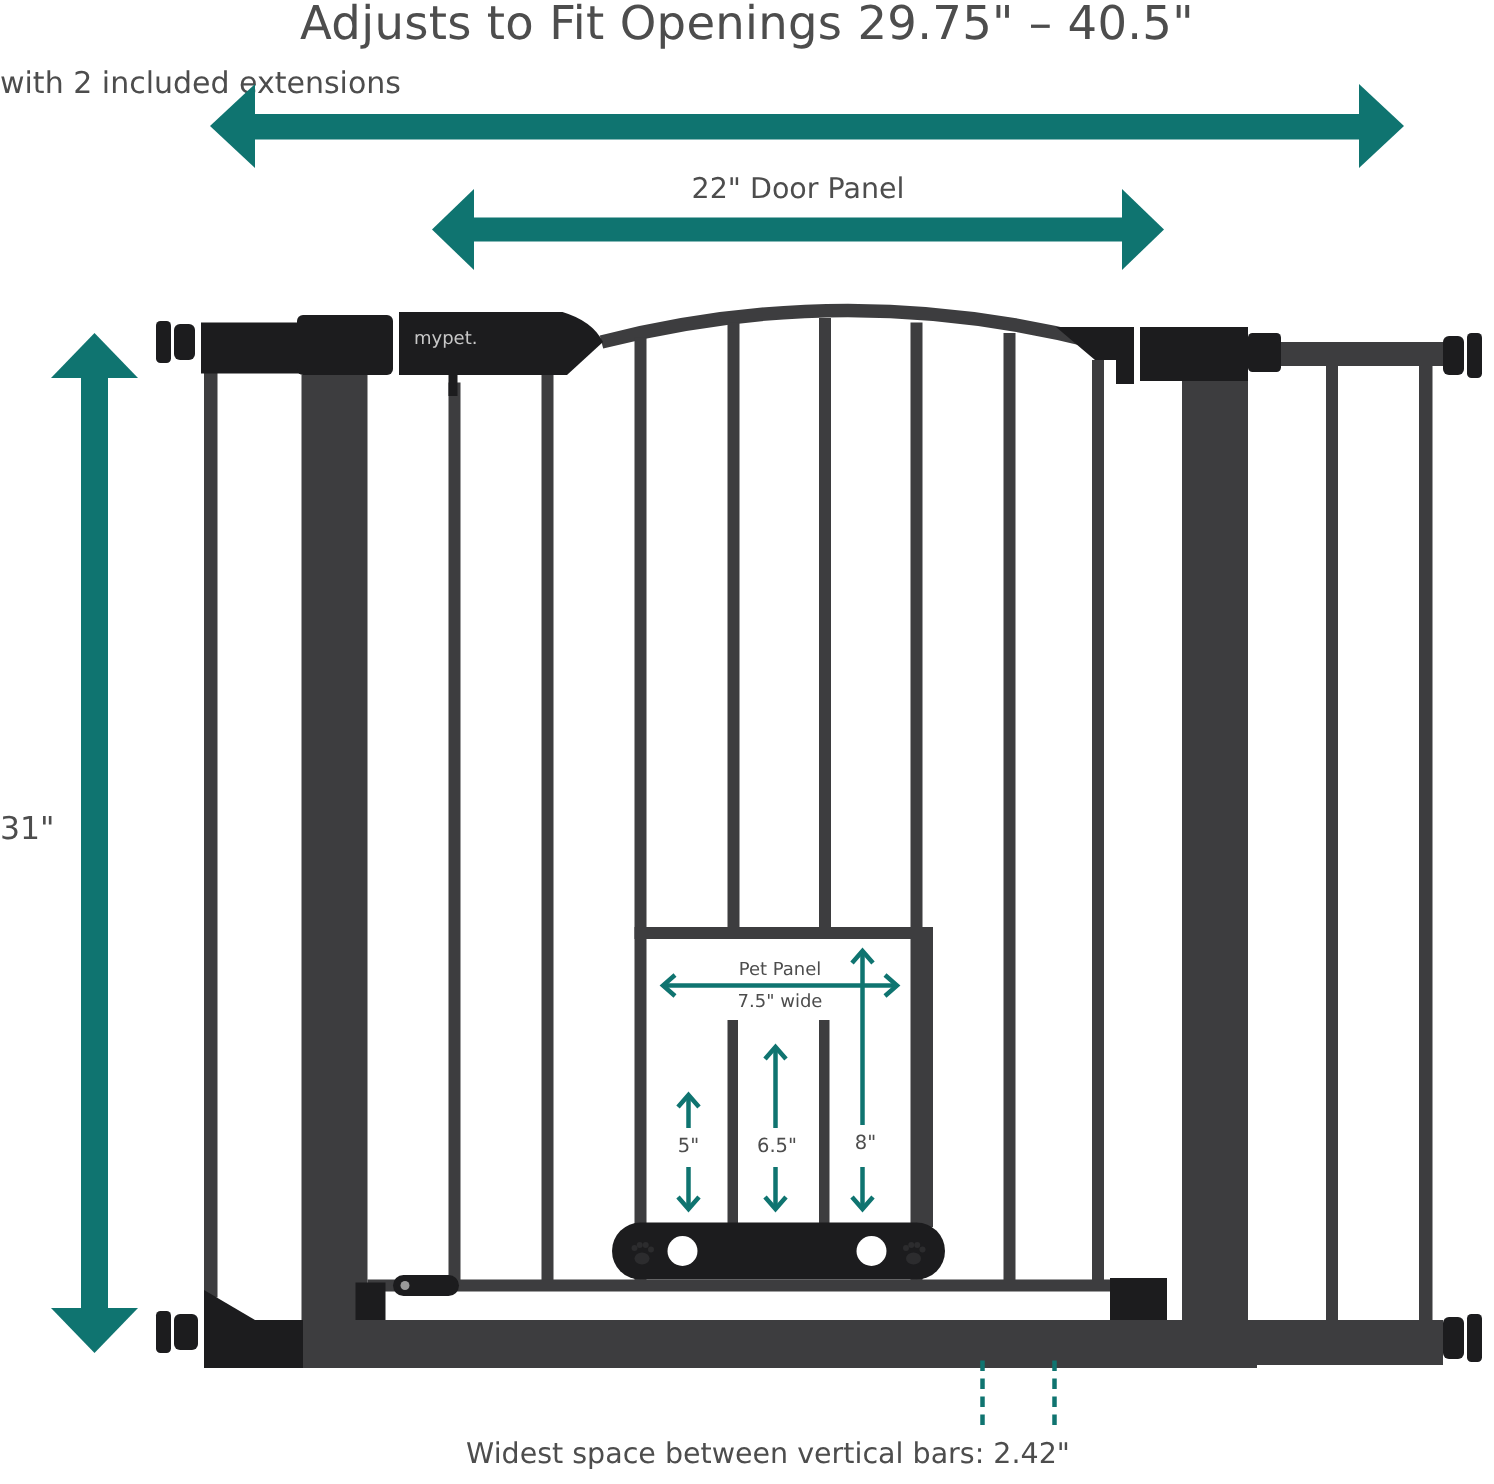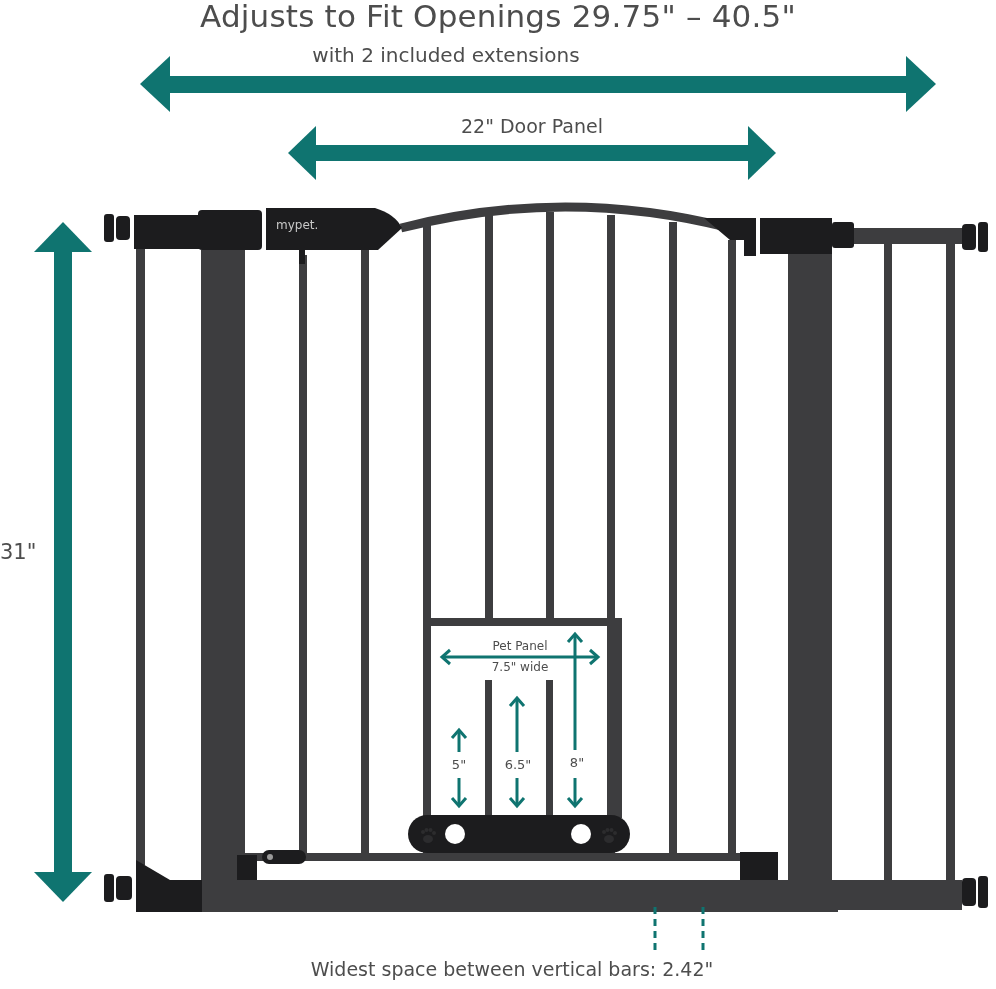--- a/index.html
+++ b/index.html
@@ -1,20 +1,20 @@
 <!DOCTYPE html>
 <html><head>
 <meta charset="utf-8">
 <style>
   html, body { margin: 0; padding: 0; background: #ffffff; }
   body { width: 996px; height: 989px; position: relative; overflow: hidden;
          font-family: "DejaVu Sans", sans-serif; color: #4a4a4a; }
   .txt { position: absolute; white-space: nowrap; color: #4d4d4d; }
   #title { left: 0; width: 996px; top: -2px; text-align: center; font-size: 31px; letter-spacing: 0.2px; }
-  #subtitle { left: 0; width: 892px; top: 43px; text-align: center; font-size: 20px; }
+  #subtitle { left: 0; width: 892px; top: 43px; font-size: 20px; }
   #door-panel { left: 290px; width: 484px; top: 115px; text-align: center; font-size: 19px; }
   #height-label { left: 0px; top: 540px; font-size: 21px; }
   #pet-door-title { left: 440px; width: 160px; top: 639px; text-align: center; font-size: 12px; }
   #pet-door-width { left: 440px; width: 160px; top: 660px; text-align: center; font-size: 12px; }
   #h5 { left: 446px; width: 26px; top: 757px; text-align: center; font-size: 13px; }
   #h65 { left: 500px; width: 36px; top: 757px; text-align: center; font-size: 13px; }
   #h8 { left: 564px; width: 26px; top: 755px; text-align: center; font-size: 13px; }
   #bar-space { left: 0; width: 996px; top: 958px; text-align: center; font-size: 19px; padding-left: 28px; box-sizing: border-box; }
   svg { position: absolute; left: 0; top: 0; }
 </style>

